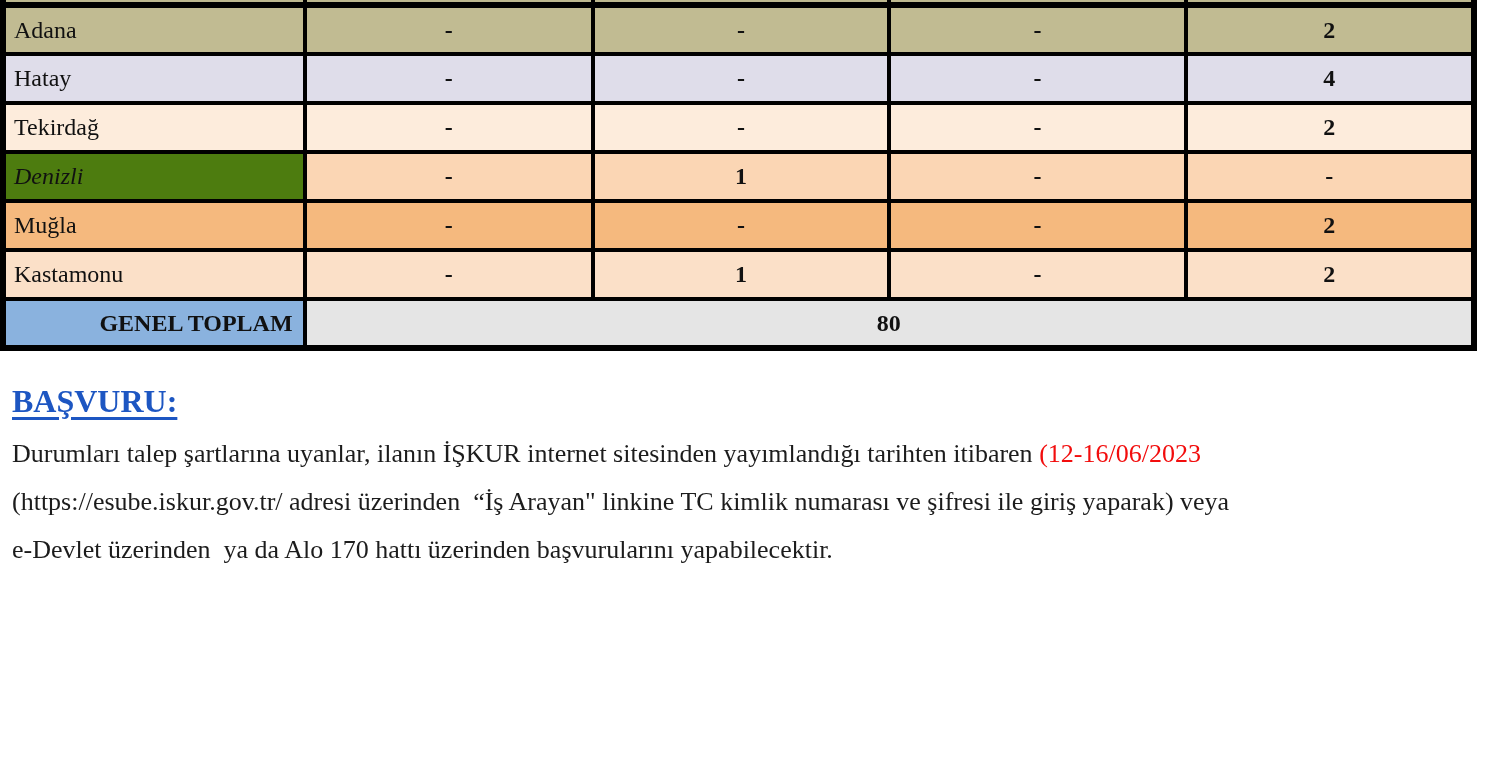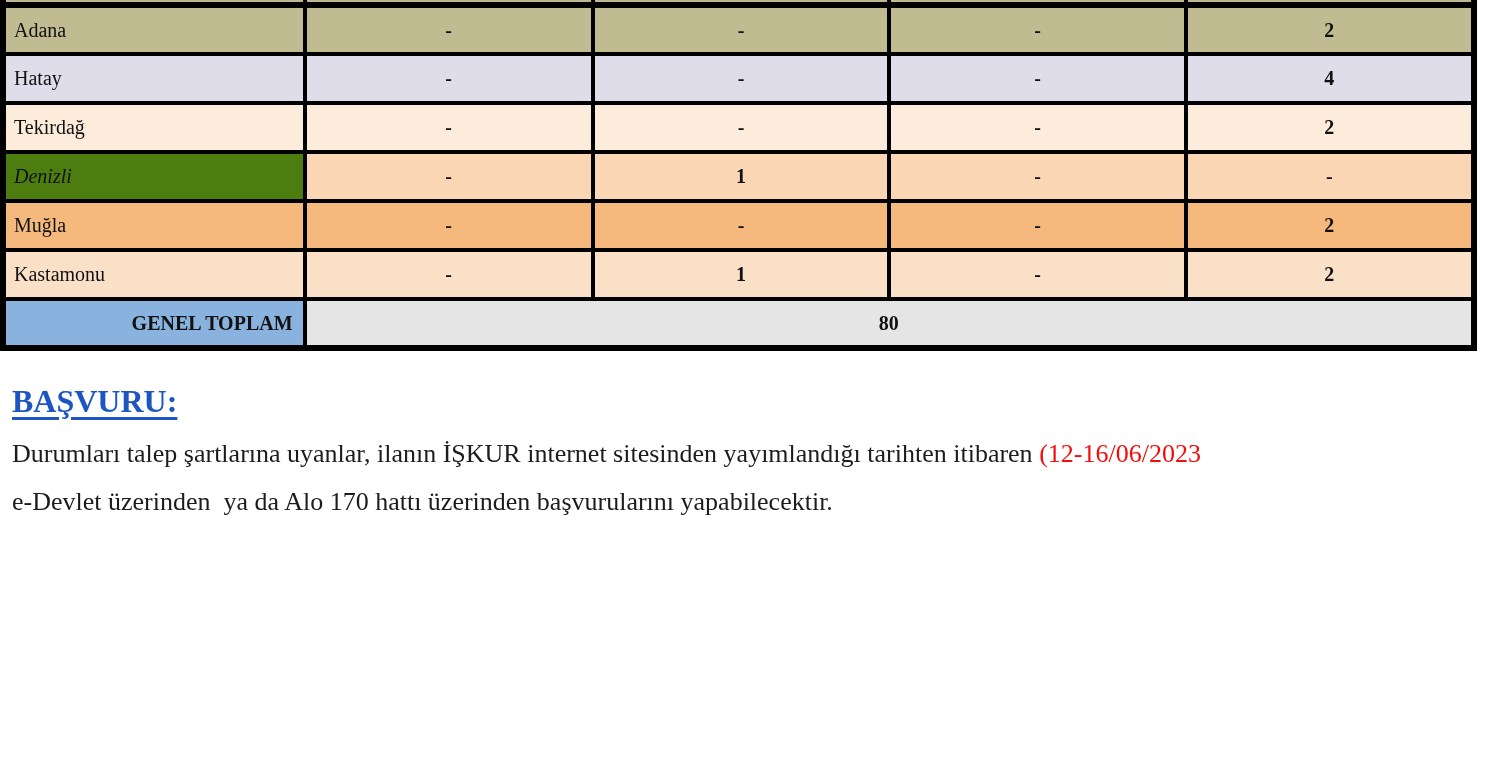--- a/index.html
+++ b/index.html
@@ -15,21 +15,21 @@
   
   table.quota {
     border-collapse: collapse;
     width: 1477px;
     table-layout: fixed;
     margin-top: -6px; 
   }
   table.quota td {
     border: 4px solid #000000;
     height: 49px;
-    font-size: 20px;
+    font-size: 24px;
     color: #111111;
     overflow: hidden;
     vertical-align: middle;
   }
   table.quota tr.sliver td { height: 9px; border-bottom-width: 6px; }
   td.city { text-align: left; padding-left: 8px; font-weight: normal; }
   td.val  { text-align: center; font-weight: bold; }
   td.total-label { text-align: right; padding-right: 10px; font-weight: bold; }
   tr.outer-bottom td { border-bottom-width: 6px; }
   table.quota td:first-child { border-left-width: 6px; }
@@ -132,17 +132,18 @@
     </tr>
   </tbody>
     </table>
 
   <div class="text-block">
     <div class="heading" style="color: rgb(29, 86, 194);">BAŞVURU:</div>
 
     <div class="para-line"><span>Durumları talep şartlarına uyanlar, ilanın İŞKUR internet sitesinden yayımlandığı tarihten itibaren </span><span style="color: rgb(242, 13, 13);">(12-16/06/2023</span><span></span></div>
 
 
+    <div class="para-line"><span>(https://esube.iskur.gov.tr/ adresi üzerinden  “İş Arayan" linkine TC kimlik numarası ve şifresi ile giriş yaparak) veya</span><span style="color: rgb(242, 13, 13);"></span><span></span></div>
 
     <div class="para-line"><span>e-Devlet üzerinden  ya da Alo 170 hattı üzerinden başvurularını yapabilecektir.</span><span style="color: rgb(242, 13, 13);"></span><span></span></div>
   </div>
 
 </div>
 
 </body></html>

